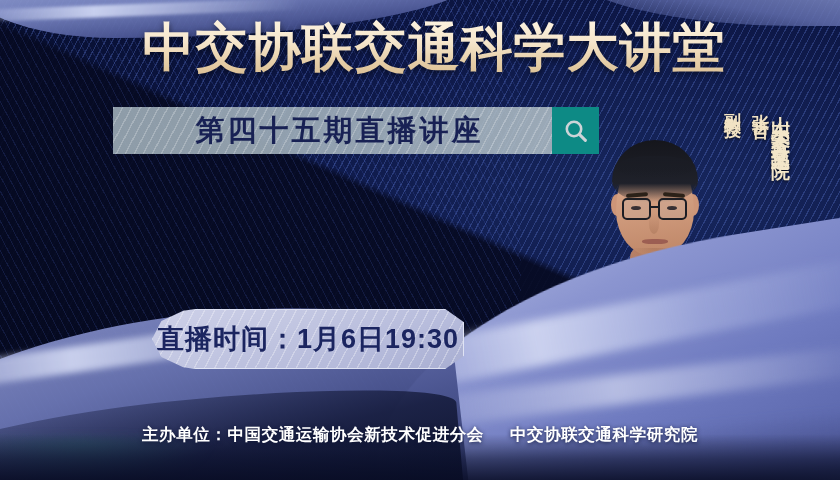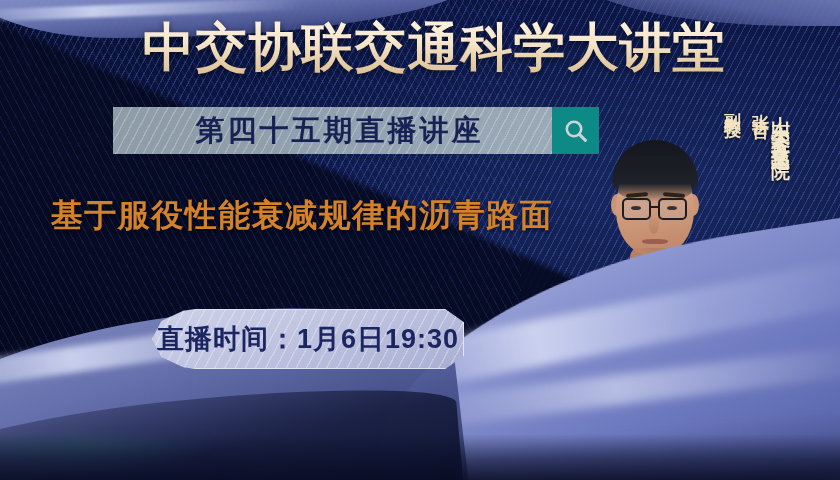--- a/index.html
+++ b/index.html
@@ -372,28 +372,30 @@
     <div class="sub-bar-text">第四十五期直播讲座</div>
     <div class="sub-bar-search">
       <svg width="26" height="26" viewBox="0 0 26 26">
         <circle cx="11" cy="11" r="7.2" fill="none" stroke="#cdd4d8" stroke-width="2.6"></circle>
         <line x1="16.4" y1="16.4" x2="22.4" y2="22.4" stroke="#cdd4d8" stroke-width="3" stroke-linecap="round"></line>
       </svg>
     </div>
   </div>
 
   <div class="lecture-title">
-    <span class="l1">基于服役性能衰减规律的沥青路面</span>
   </div>
 
   <div class="time-pill">
     <span class="time-pill-text">直播时间：1月6日19:30</span>
   </div>
 
   <div class="v-name">
     <span>张吉哲</span>
     <span class="gap"></span>
     <span>副教授</span>
   </div>
   <div class="v-affil">山东大学齐鲁交通学院</div>
 
+  <div class="footer">
+    <span>主办单位：</span><span>中国交通运输协会新技术促进分会</span><span class="sp"></span><span>中交协联交通科学研究院</span>
+  </div>
 
 </div>
 
 </body></html>

